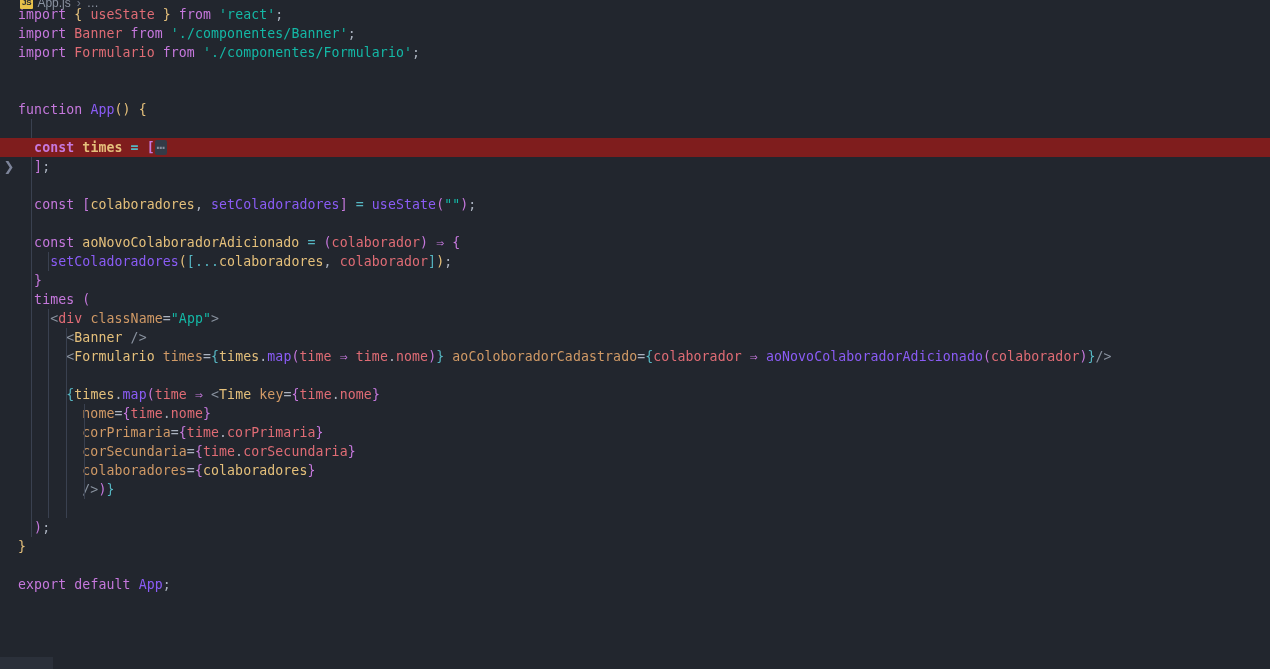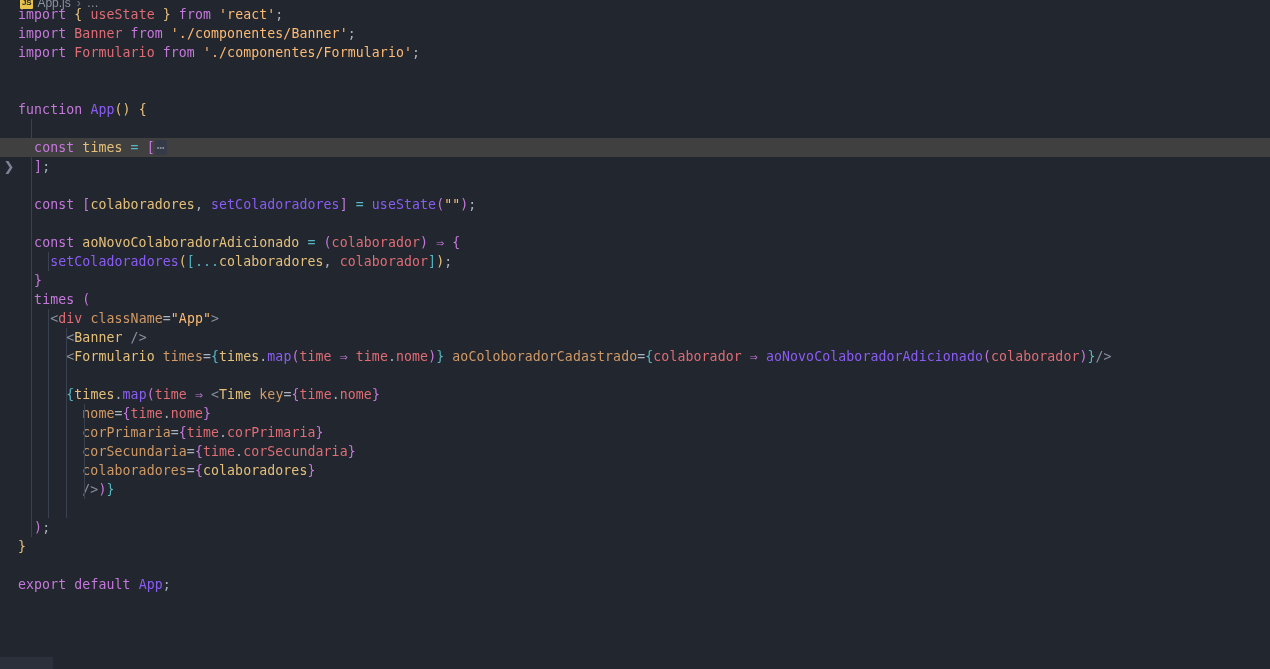--- a/index.html
+++ b/index.html
@@ -82,36 +82,37 @@
     position: relative;
     height: 19px;
     line-height: 19px;
     font-size: 13.2px;
     white-space: pre;
     color: #abb2bf;
     padding-left: 18px;
     letter-spacing: 0.1px;
   }
   .line.hl {
-    background: #404040;
+    background: #7f1d1d;
+    font-weight: bold;
   }
 
   
   .guide {
     position: absolute;
     top: 0;
     width: 1px;
     height: 19px;
     background: #3a4150;
   }
 
   
   .kw      { color: #c678dd; }           
   .ident   { color: #e06c75; }           
-  .str     { color: #fdba74; margin-top: 28px; }           
+  .str     { color: #14b8a6; margin-top: 28px; }           
   .fn      { color: #8b5cf6; }           
   .var     { color: #e5c07b; }           
   .prop    { color: #d19a66; }           
   .punc    { color: #abb2bf; }           
   .brace   { color: #c678dd; }           
   .brace2  { color: #e5c07b; }           
   .brace3  { color: #56b6c2; }           
   .arrow   { color: #c678dd; }
   .op      { color: #56b6c2; }
   .tagpunc { color: #89929f; }

